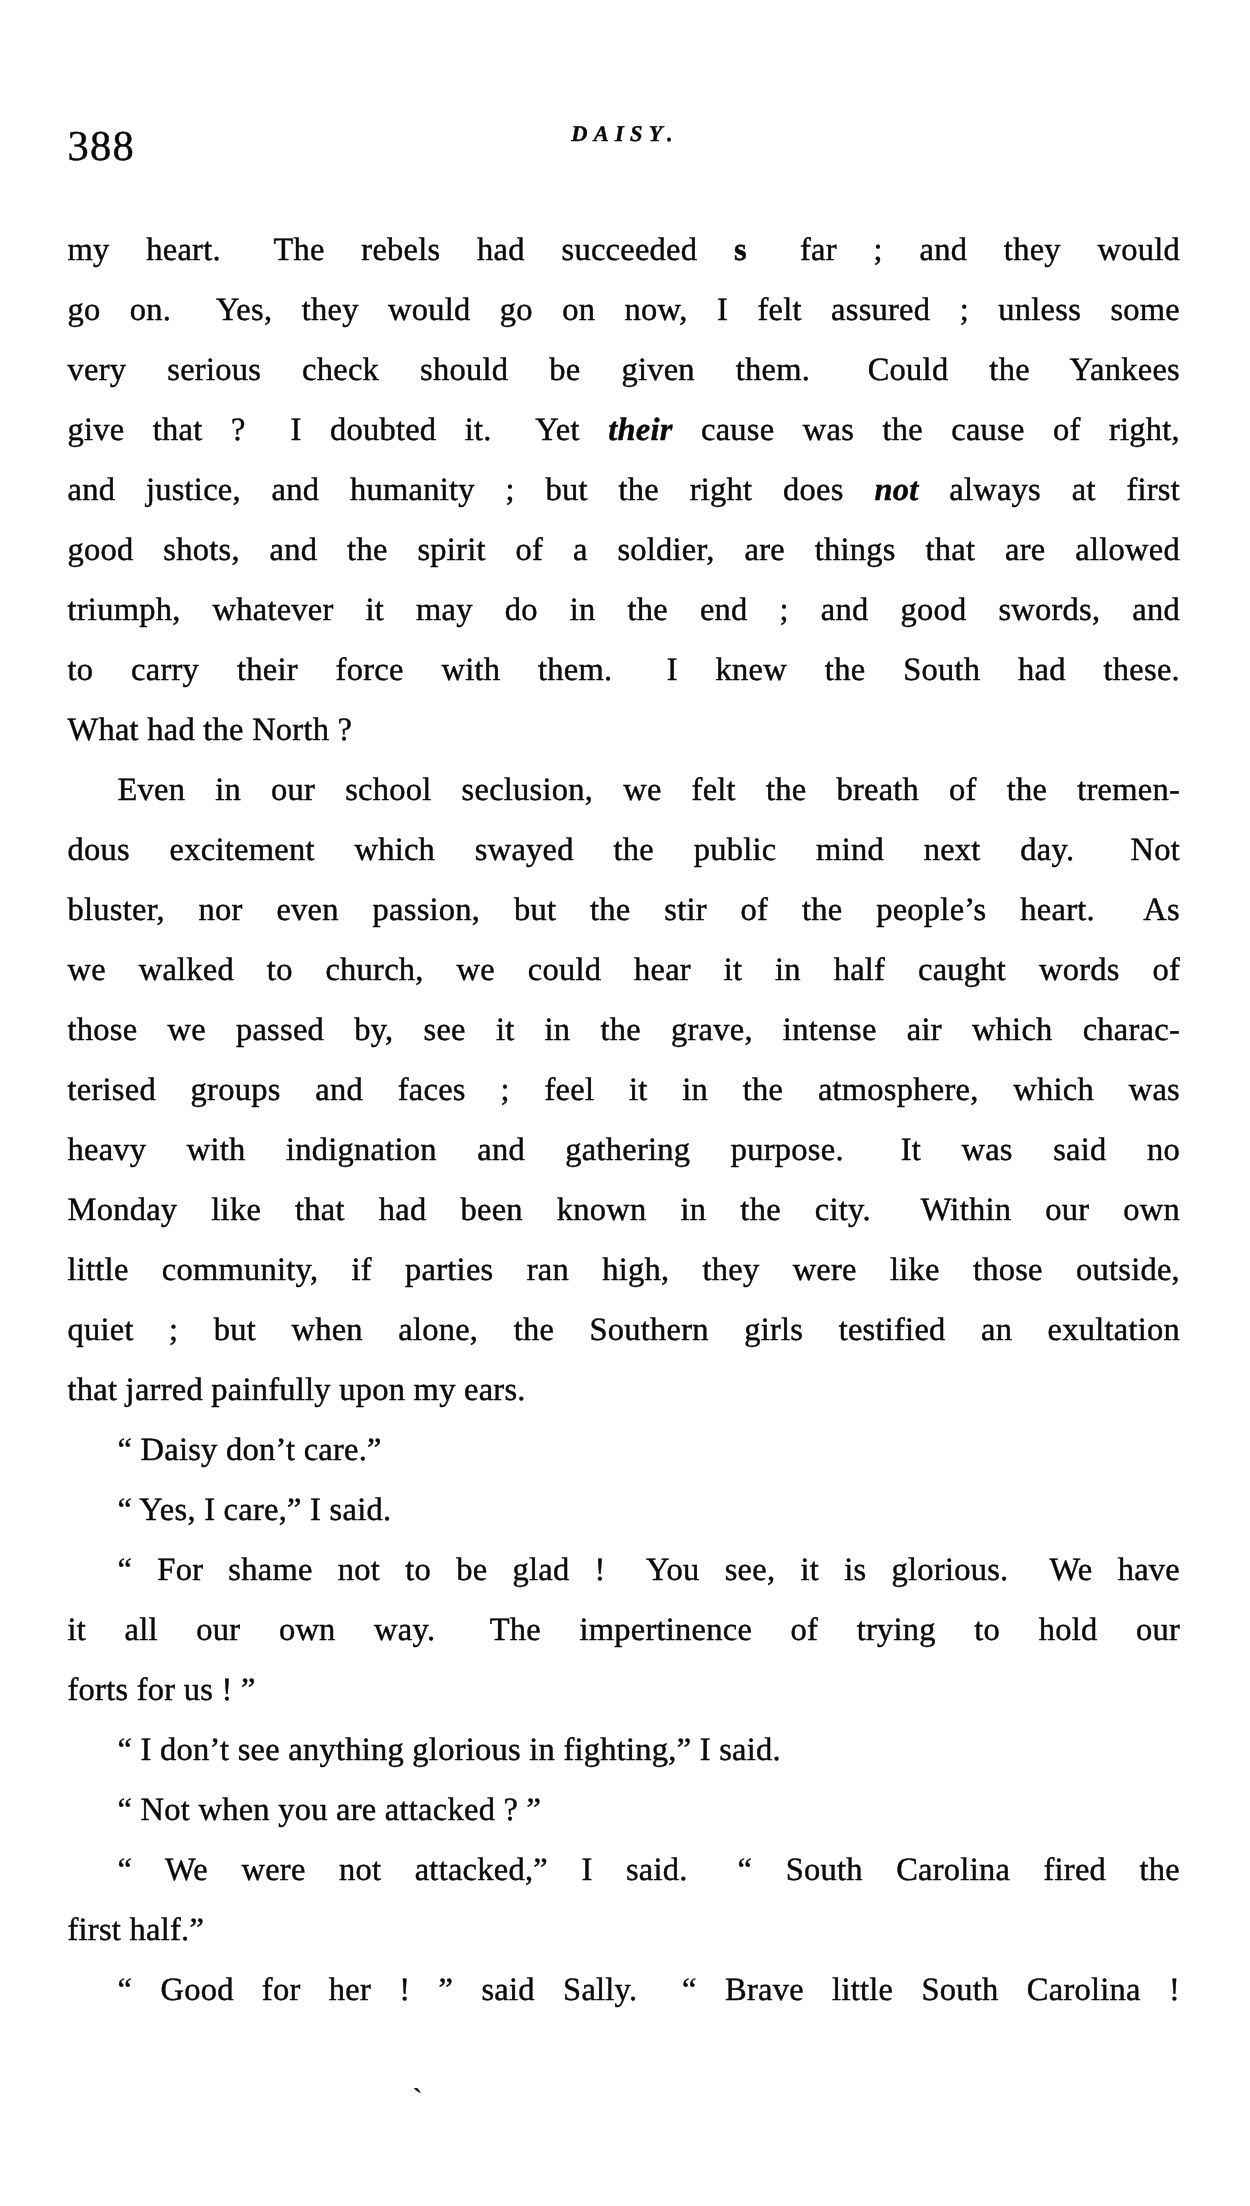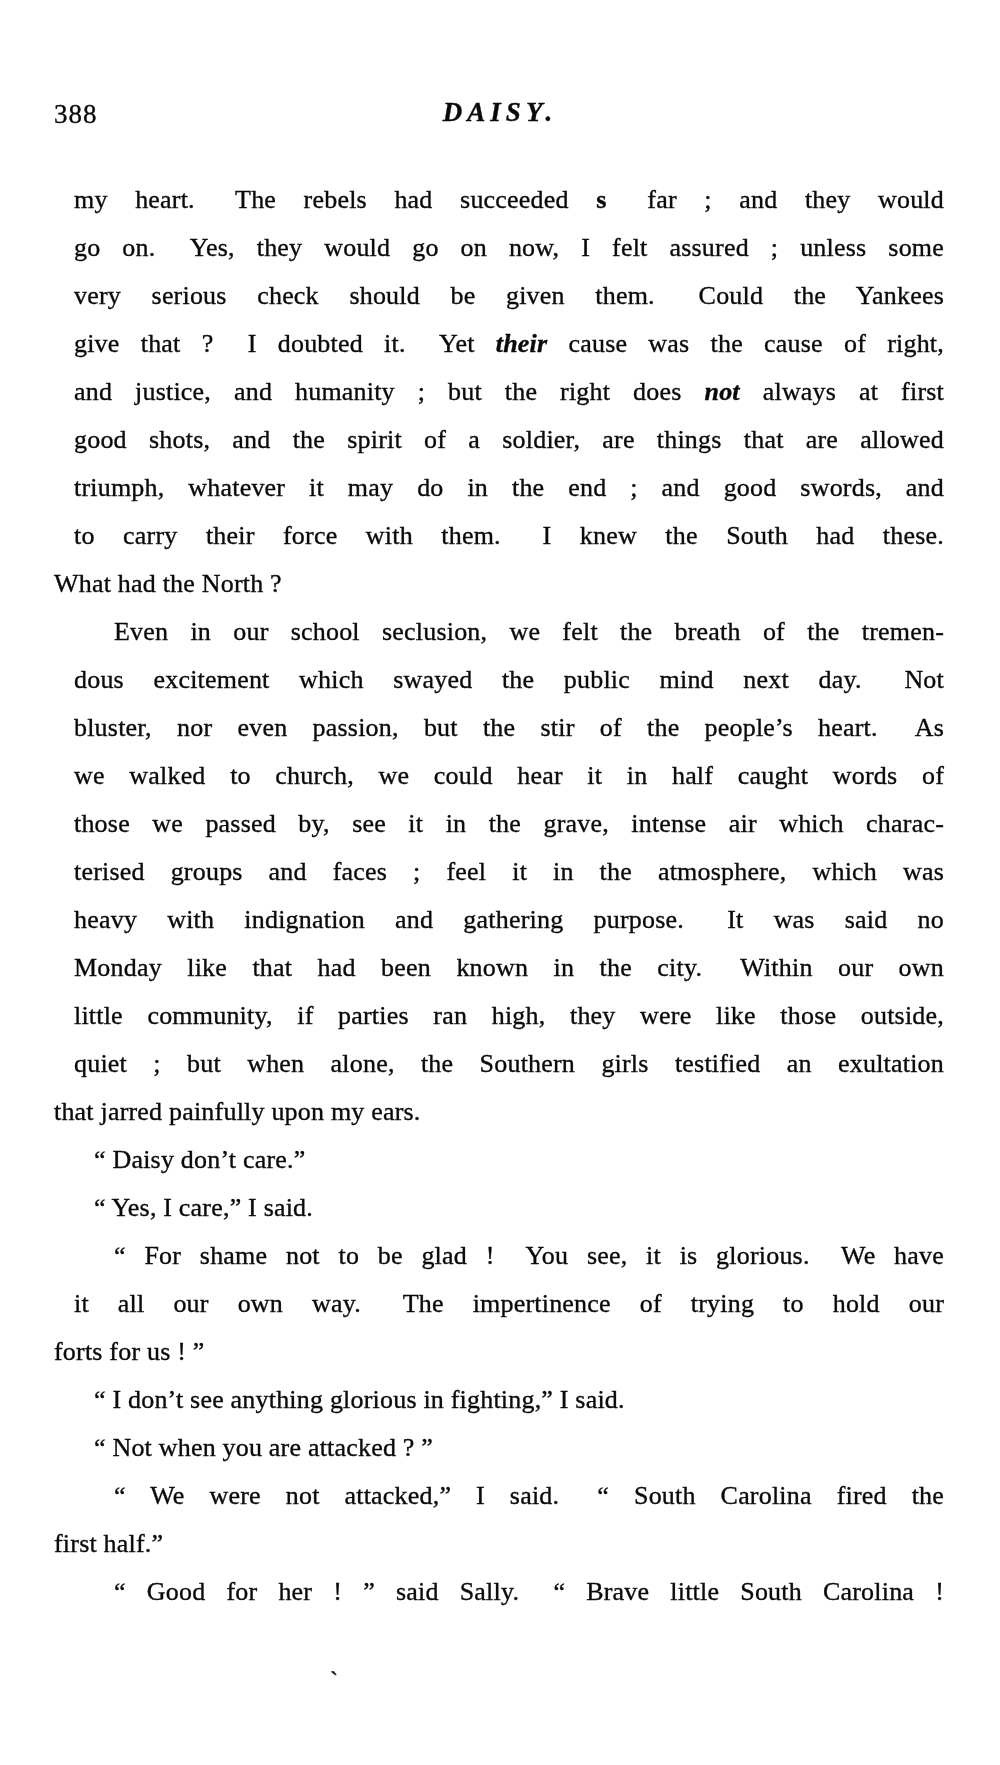--- a/index.html
+++ b/index.html
@@ -14,52 +14,51 @@
     background: #ffffff;
     color: #0a0a0a;
     font-family: "Liberation Serif", "DejaVu Serif", serif;
     -webkit-text-stroke: 0.35px currentColor;
     overflow: hidden;
   }
   .pageno {
     position: absolute;
     left: 54px;
     top: 99px;
-    font-size: 27px;
+    font-size: 34px;
     letter-spacing: 1px;
   }
   .runtitle {
     position: absolute;
     left: 0;
     top: 97px;
     width: 1000px;
     text-align: center;
     font-style: italic;
     font-weight: bold;
-    font-size: 27px;
+    font-size: 18px;
     letter-spacing: 5px;
   }
   .textblock {
     position: absolute;
     left: 54px;
     top: 176px;
     width: 890px;
     font-size: 26px;
     letter-spacing: 0.2px;
   }
   .ln {
     height: 48px;
     line-height: 48px;
     text-align: left;
     overflow: visible;
   }
   .ln.j {
     text-align: justify;
     text-align-last: justify;
-    margin-left: 20px;
   }
   .ln.ind {
     text-indent: 40px;
   }
   .it { font-style: italic; font-weight: bold; }
   .bd { font-weight: bold; }
   .speck {
     position: absolute;
     left: 330px;
     top: 1668px;

